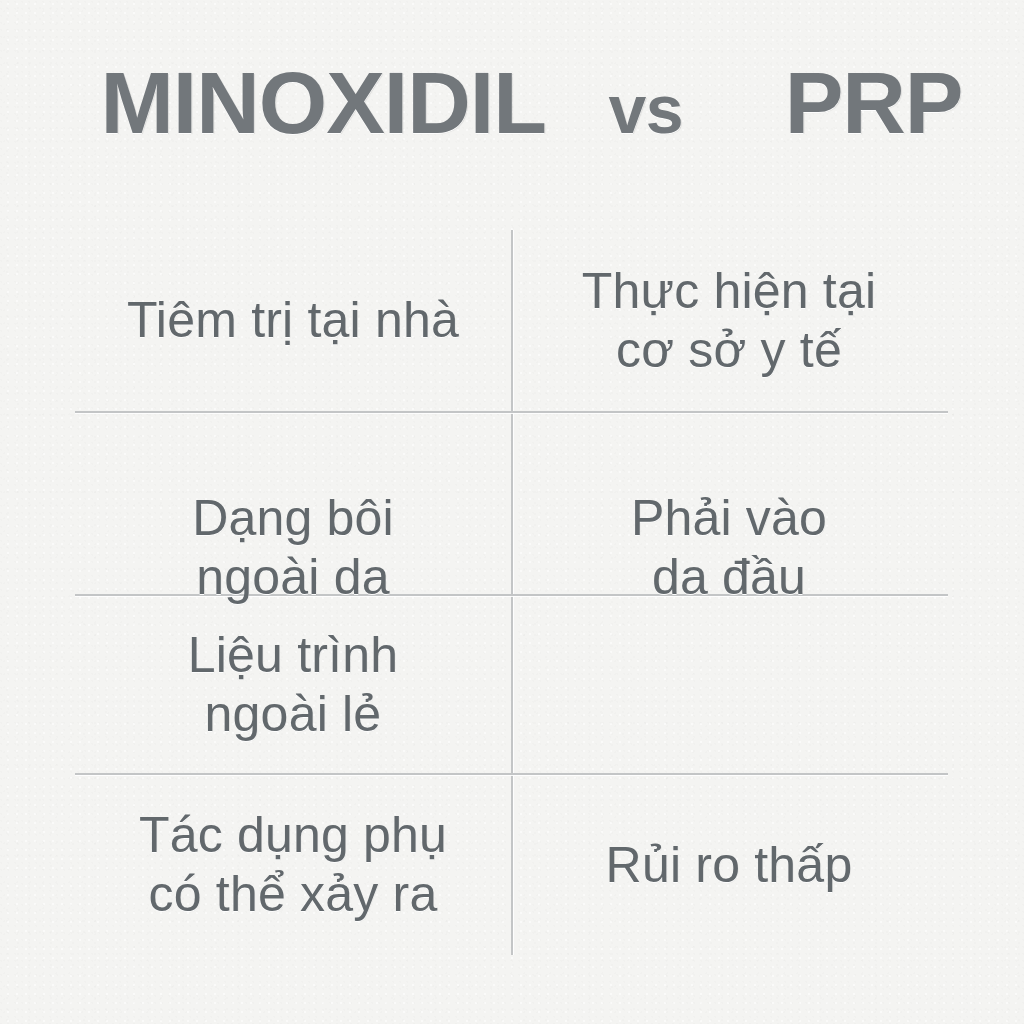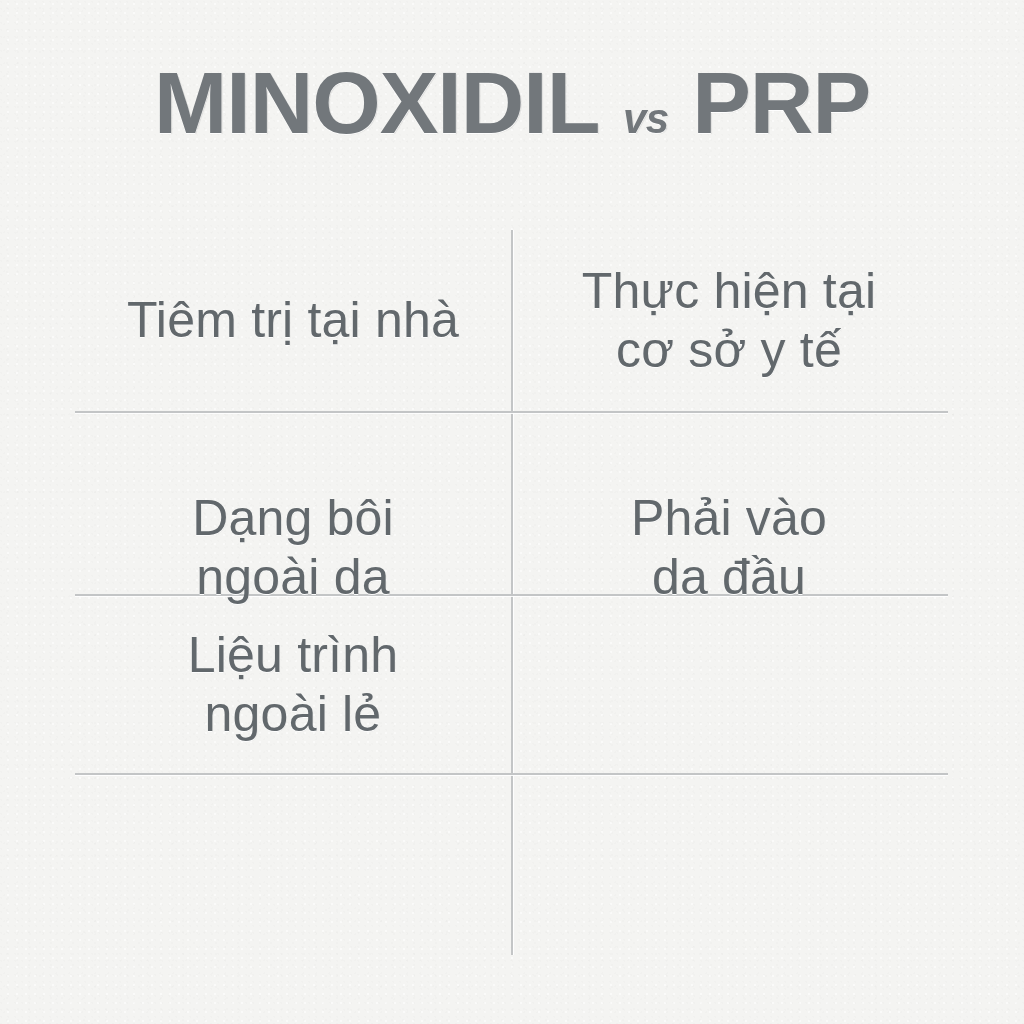--- a/index.html
+++ b/index.html
@@ -38,29 +38,29 @@
     text-align: center;
     white-space: nowrap;
   }
   .title-main {
     font-size: 88px;
     font-weight: bold;
     color: #72777b;
     letter-spacing: -1px;
     text-shadow: 0 1px 0 rgba(255,255,255,0.95),
                  1px 1px 1px rgba(0,0,0,0.10);
+    margin-left: 39px;
   }
   .title-vs {
-    font-size: 42px;
+    font-size: 68px;
     font-weight: bold;
     color: #72777b;
     letter-spacing: -0.5px;
     text-shadow: 0 1px 0 rgba(255,255,255,0.95),
                  1px 1px 1px rgba(0,0,0,0.10);
-    font-style: italic;
   }
 
   
   #compare-table {
     position: absolute;
     left: 75px;
     top: 230px;
     width: 873px;   
     height: 725px;  
   }
@@ -156,15 +156,24 @@
       </div>
     </div>
 
     <div class="row row-3">
       <div class="cell">
         <span class="cell-text">Liệu trình
 ngoài lẻ</span>
       </div>
     </div>
 
+    <div class="row row-4">
+      <div class="cell">
+        <span class="cell-text">Tác dụng phụ
+có thể xảy ra</span>
+      </div>
+      <div class="cell">
+        <span class="cell-text">Rủi ro thấp</span>
+      </div>
+    </div>
 
   </div>
 </div>
 
 </body></html>

